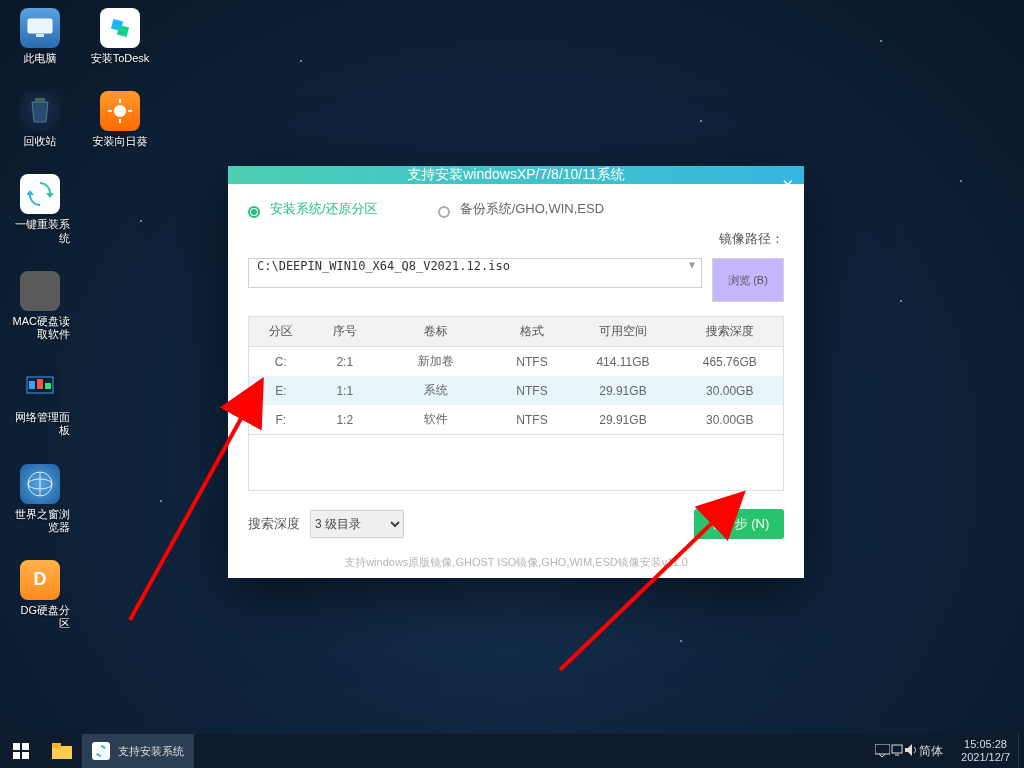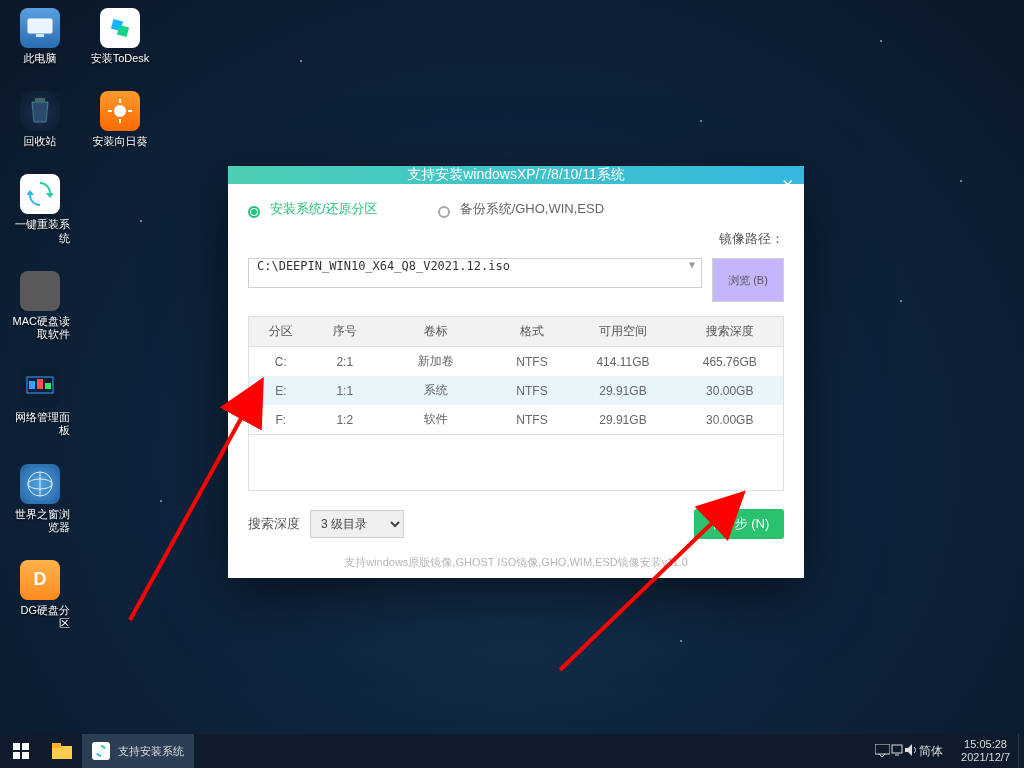--- a/index.html
+++ b/index.html
@@ -51,21 +51,21 @@
   .browse { width: 72px; height: 44px; border: 1px solid #d0d0d0; background: #c4b5fd; font-size: 11px; color: #555; cursor: pointer; }
 
   table.parts { width: 100%; border-collapse: collapse; border: 1px solid #e0e0e0; font-size: 12px; }
   table.parts th { background: #f2f2f2; color: #555; font-weight: normal; padding: 6px 8px; border-bottom: 1px solid #e0e0e0; }
   table.parts td { text-align: center; padding: 6px 4px; color: #666; }
   table.parts tr.hl td { background: #e8f6fb; }
   .tblwrap { border: 1px solid #e0e0e0; border-top: none; height: 56px; }
 
   .bottomrow { display: flex; align-items: center; margin-top: 18px; }
   .bottomrow .slbl { font-size: 13px; color: #555; margin-right: 10px; }
-  .depthsel { width: 94px; height: 28px; border: 1px solid #d0d0d0; font-size: 12px; padding-left: 6px; color: #444; }
+  .depthsel { width: 94px; height: 28px; border: 1px solid #d0d0d0; font-size: 12px; color: #444; }
   .nextbtn { margin-left: auto; background: #29c26e; color: #fff; border: none; border-radius: 3px; width: 90px; height: 30px; font-size: 13px; cursor: pointer; }
 
   .footnote { text-align: center; font-size: 11px; color: #b6b6b6; margin-top: 16px; }
 
   
   .arrow { position: absolute; pointer-events: none; }
 
   
   .taskbar {
     position: absolute; bottom: 0; left: 0; right: 0; height: 34px;

